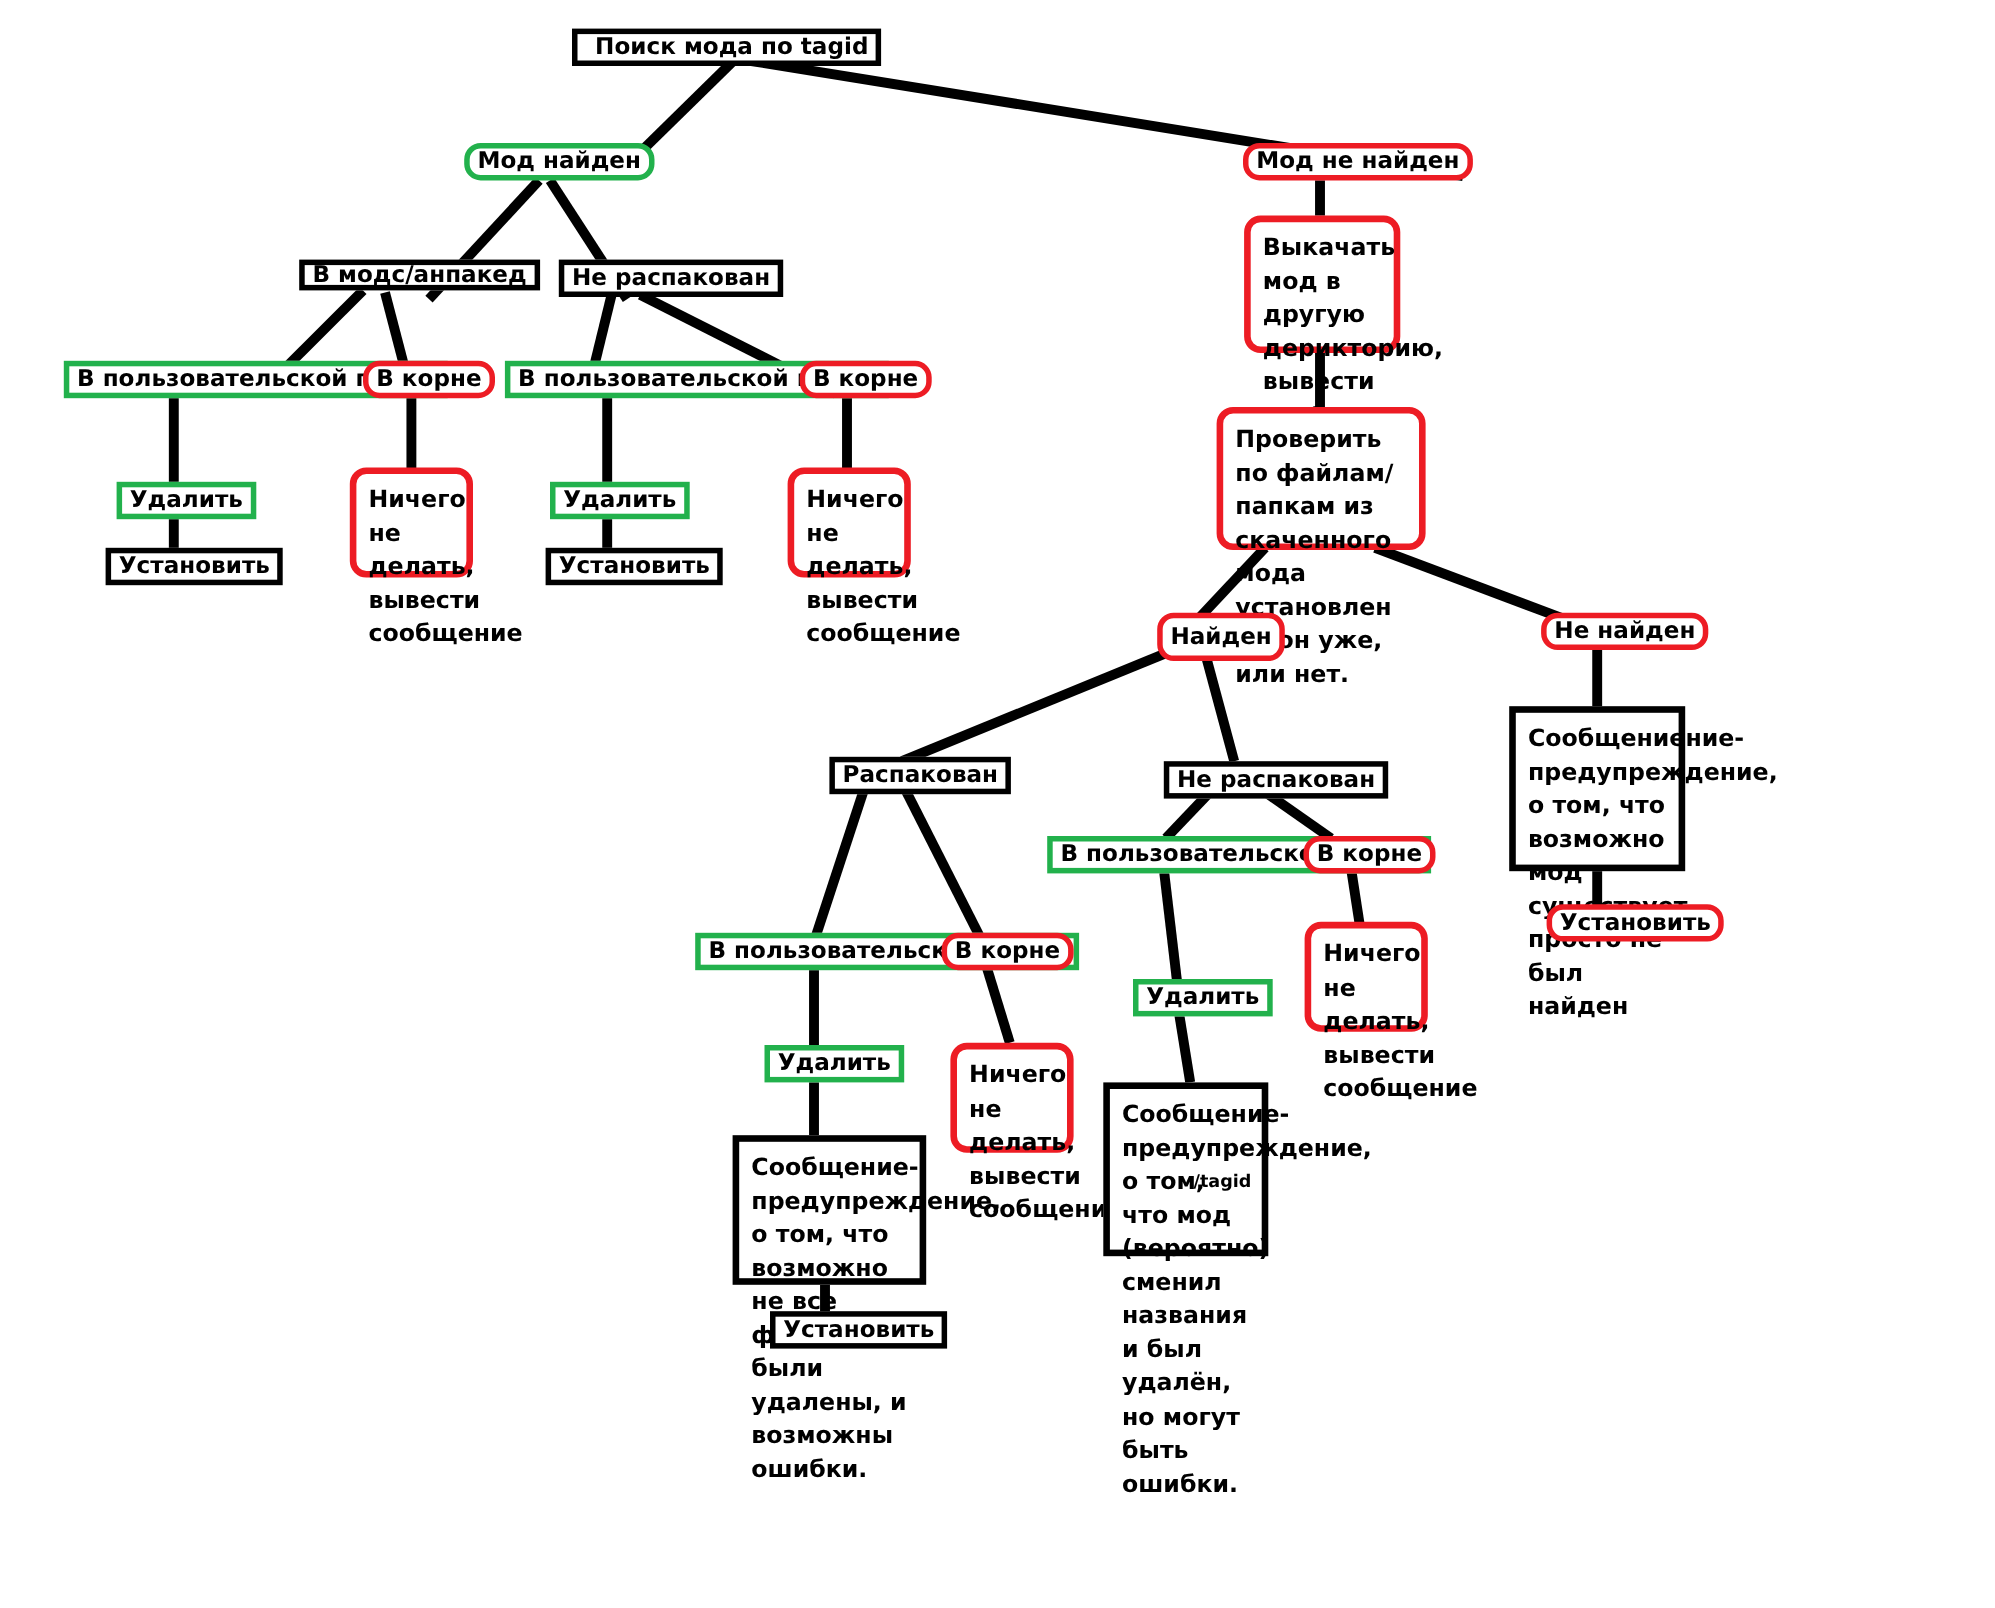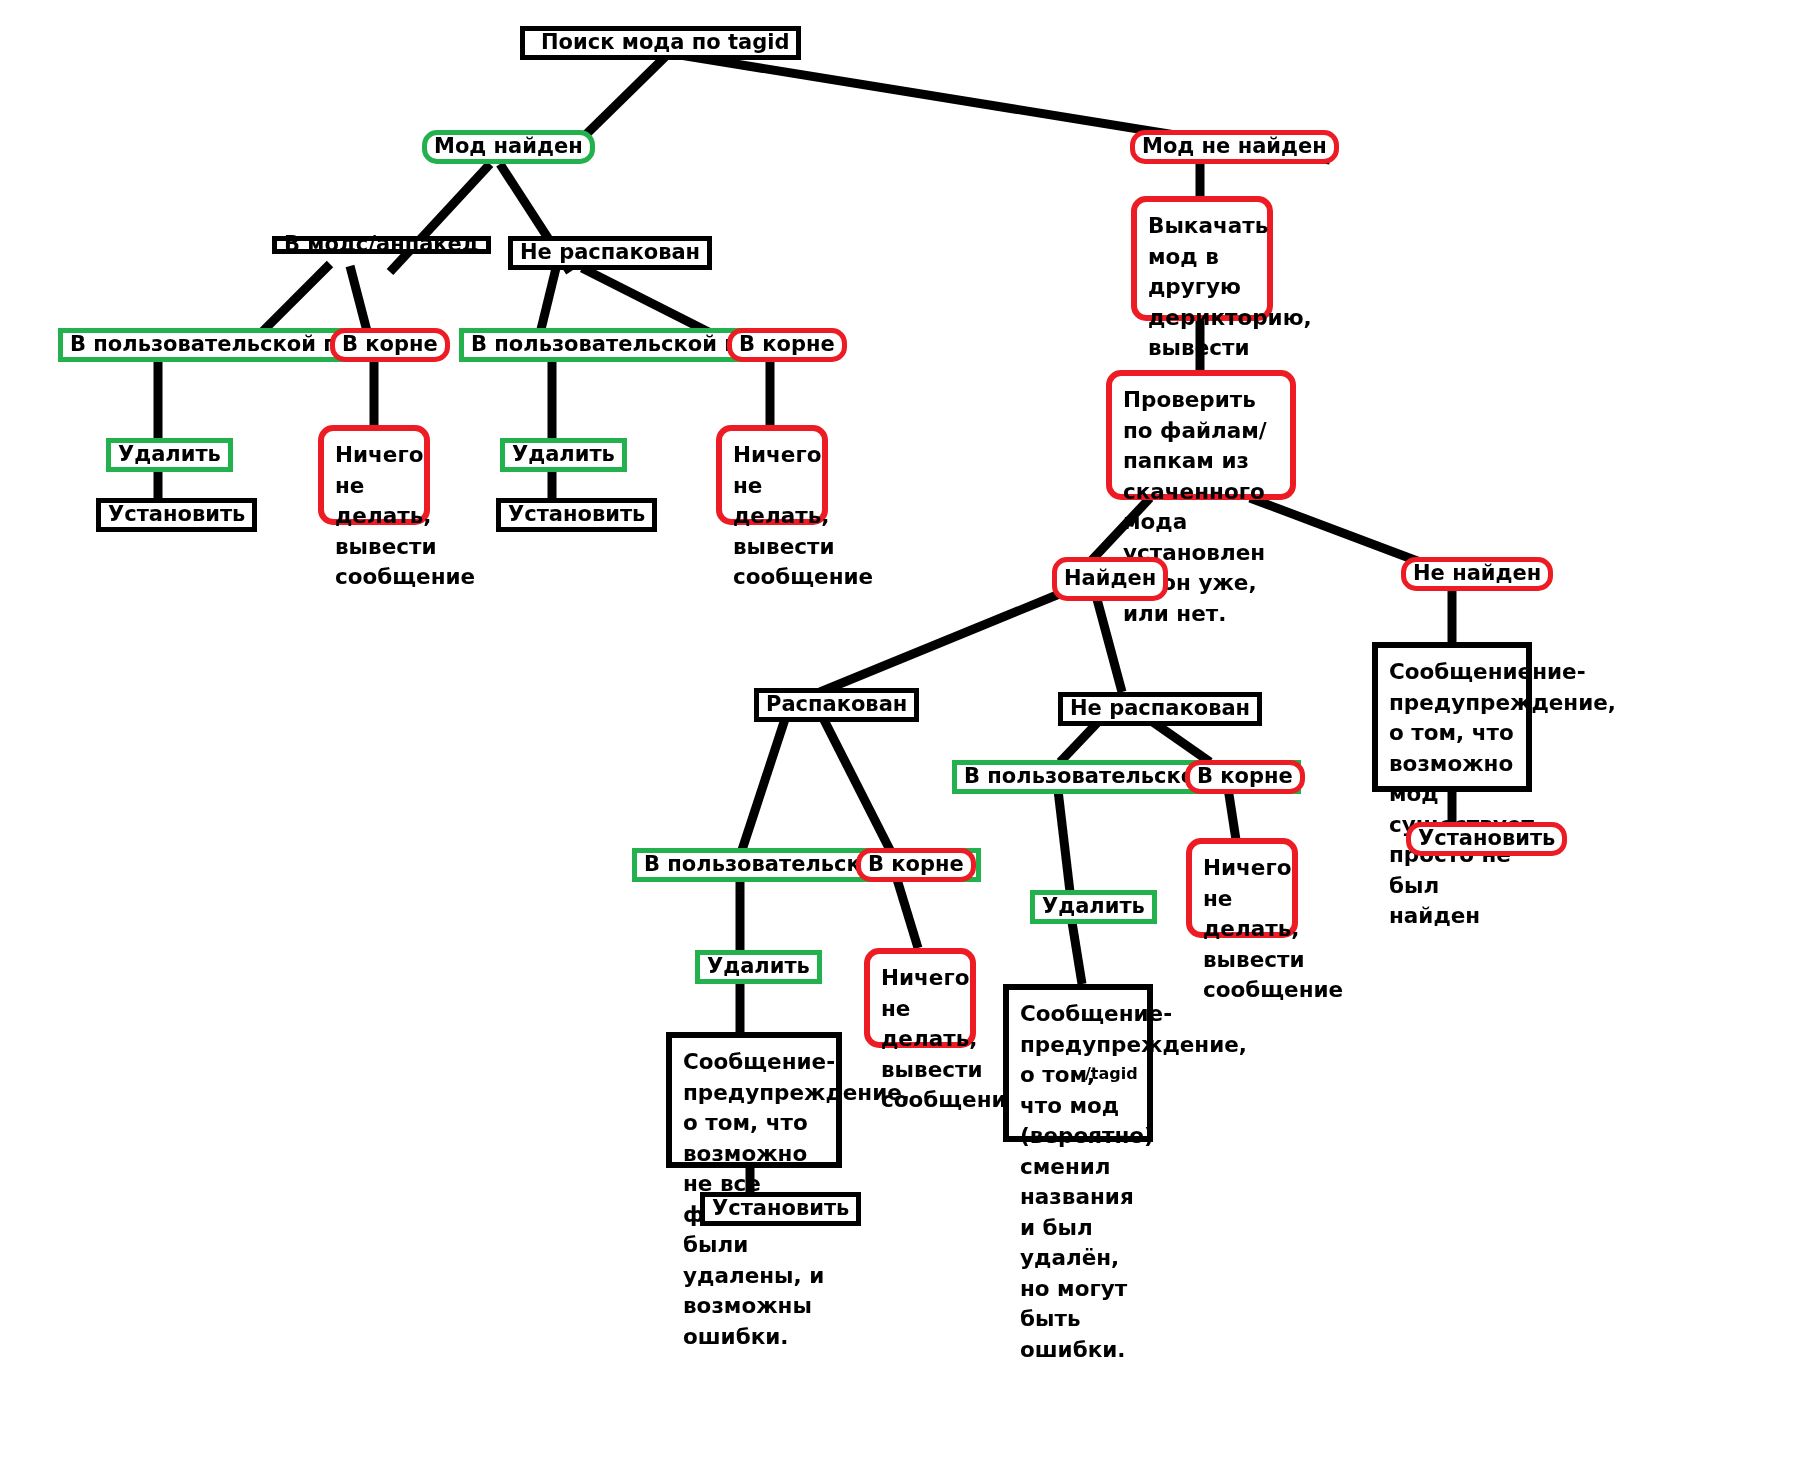--- a/index.html
+++ b/index.html
@@ -132,21 +132,21 @@
   </div>
 
   <div class="node chip b-green single" style="left:422px;  top:130px;  height:34px;border-radius:15px;">
     <span class="label">Мод найден</span>
   </div>
 
   <div class="node chip b-red single" style="left:1130px; top:130px;  height:34px;">
     <span class="label">Мод не найден</span>
   </div>
 
-  <div class="node chip b-black single" style="left:272px;  top:236px;  height:18px;">
+  <div class="node chip b-black single" style="left:272px;  top:236px;  height:28px;">
     <span class="label">В модс/анпакед</span>
   </div>
 
   <div class="node chip b-black single" style="left:508px;  top:236px;  height:34px;">
     <span class="label">Не распакован</span>
   </div>
 
   <div class="node chip b-green single" style="left:58px;   top:328px;  height:34px;">
     <span class="label">В пользовательской папке</span>
   </div>

